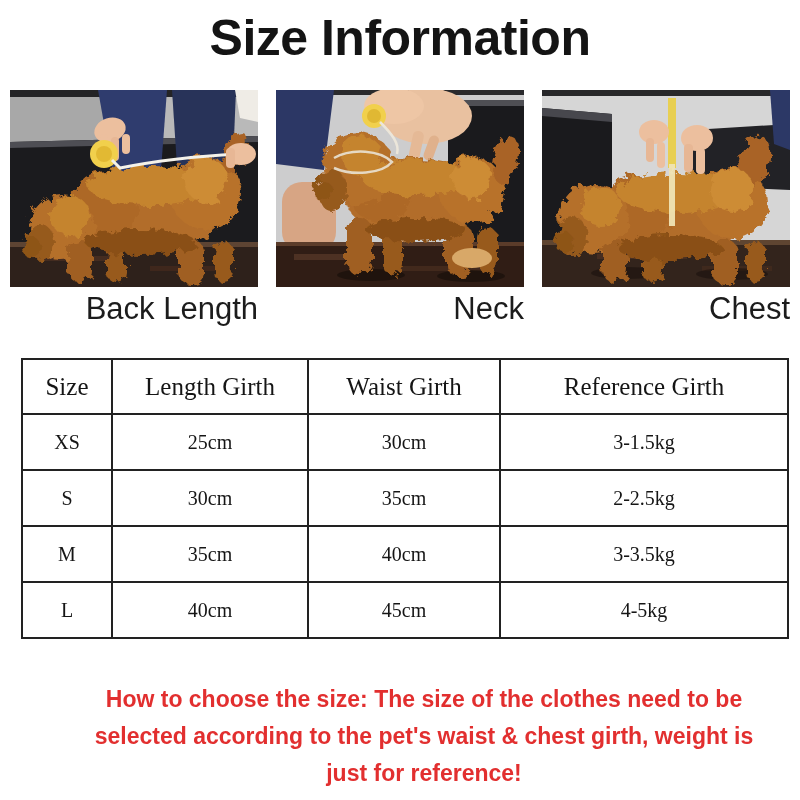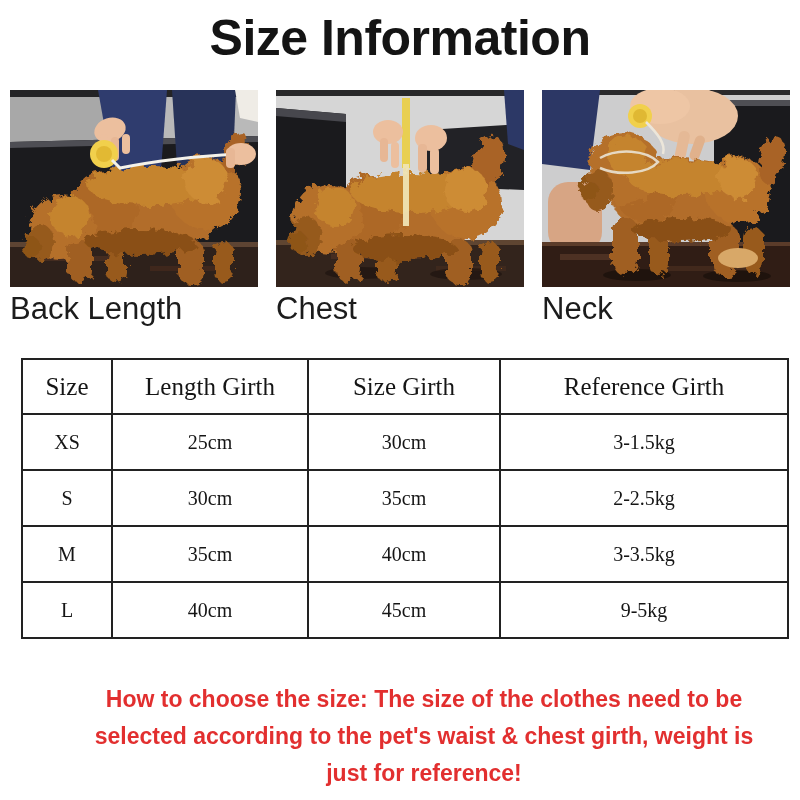--- a/index.html
+++ b/index.html
@@ -15,21 +15,21 @@
   }
   .photos-row{
     display:flex;gap:18px;padding:0 10px;margin-top:24px;
   }
   figure{margin:0;width:248px;}
   .photo-frame{
     width:248px;height:197px;overflow:hidden;background:#e9e9e9;
   }
   .photo-frame svg{display:block;}
   figcaption{
-    text-align:left;font-size:31px;font-weight:400;color:#1c1c1c;
+    text-align:right;font-size:31px;font-weight:400;color:#1c1c1c;
     margin-top:2px;height:40px;line-height:40px;
   }
   table.size-table{
     border-collapse:collapse;table-layout:fixed;
     width:766px;margin:29px 0 0 21px;
   }
   .size-table th,.size-table td{
     border:2px solid #222222;text-align:center;vertical-align:middle;
     font-family:"Liberation Serif",serif;color:#151515;
     padding:0;overflow:hidden;
@@ -104,65 +104,20 @@
           <ellipse cx="231" cy="64" rx="15" ry="11" fill="#ecbf9e"></ellipse>
           <rect x="216" y="58" width="9" height="20" rx="4" fill="#e7b795"></rect>
         </svg>
       </div>
       <figcaption>Back Length</figcaption>
     </figure>
 
     <figure>
       <div class="photo-frame">
         <svg width="248" height="197" viewBox="0 0 248 197">
-          <rect width="248" height="197" fill="#d6d6d6"></rect>
-          <rect width="248" height="6" fill="#28282a"></rect>
-          <path d="M0 18 L70 24 L70 150 L0 150 Z" fill="#1a1a1d"></path>
-          <path d="M0 18 L70 24 L70 32 L0 26 Z" fill="#47474d"></path>
-          <path d="M150 40 L248 34 L248 100 L150 96 Z" fill="#222226"></path>
-          <path d="M228 0 L248 0 L248 60 L232 54 Z" fill="#2c3866"></path>
-          <rect x="0" y="150" width="248" height="47" fill="#33241c"></rect>
-          <rect x="0" y="150" width="248" height="5" fill="#5f4531"></rect>
-          <rect x="55" y="164" width="90" height="5" fill="#4b3023" opacity="0.8"></rect>
-          <rect x="160" y="176" width="70" height="5" fill="#422a1e" opacity="0.8"></rect>
-          <ellipse cx="85" cy="183" rx="36" ry="6" fill="#120c08" opacity="0.45"></ellipse>
-          <ellipse cx="190" cy="184" rx="36" ry="6" fill="#120c08" opacity="0.45"></ellipse>
-          <rect x="126" y="8" width="8" height="70" fill="#e8cf52"></rect>
-          <g filter="url(#fluff)">
-            <ellipse cx="132" cy="125" rx="73" ry="42" fill="#b26d2a"></ellipse>
-            <circle cx="190" cy="113" r="36" fill="#b8722c"></circle>
-            <ellipse cx="212" cy="72" rx="15" ry="27" fill="#a96426" transform="rotate(16 212 72)"></ellipse>
-            <circle cx="95" cy="120" r="35" fill="#ad6826"></circle>
-            <circle cx="52" cy="128" r="35" fill="#b56f2c"></circle>
-            <ellipse cx="30" cy="146" rx="15" ry="20" fill="#965a1e"></ellipse>
-            <circle cx="22" cy="152" r="10" fill="#8e5419"></circle>
-            <rect x="60" y="150" width="26" height="42" rx="12" fill="#a05f20"></rect>
-            <rect x="100" y="156" width="20" height="36" rx="10" fill="#985a1d"></rect>
-            <rect x="170" y="150" width="26" height="44" rx="12" fill="#a05f20"></rect>
-            <rect x="204" y="152" width="20" height="40" rx="10" fill="#985a1d"></rect>
-            <ellipse cx="128" cy="158" rx="52" ry="13" fill="#8a5017"></ellipse>
-            <ellipse cx="135" cy="102" rx="60" ry="20" fill="#c5842f"></ellipse>
-            <circle cx="58" cy="116" r="20" fill="#c5842f"></circle>
-            <circle cx="190" cy="100" r="22" fill="#cd8c36"></circle>
-          </g>
-          <rect x="127" y="74" width="6" height="62" fill="#efe4b4" opacity="0.95"></rect>
-          <ellipse cx="112" cy="42" rx="15" ry="12" fill="#ecbf9e"></ellipse>
-          <rect x="104" y="48" width="8" height="24" rx="4" fill="#e7b795"></rect>
-          <rect x="115" y="52" width="8" height="26" rx="4" fill="#ecbf9e"></rect>
-          <ellipse cx="155" cy="48" rx="16" ry="13" fill="#ecbf9e"></ellipse>
-          <rect x="142" y="54" width="9" height="28" rx="4" fill="#e7b795"></rect>
-          <rect x="154" y="58" width="9" height="26" rx="4" fill="#ecbf9e"></rect>
-        </svg>
-      </div>
-      <figcaption>Chest</figcaption>
-    </figure>
-
-    <figure>
-      <div class="photo-frame">
-        <svg width="248" height="197" viewBox="0 0 248 197">
           <rect width="248" height="197" fill="#cdcdce"></rect>
           <rect width="248" height="5" fill="#2a2a2c"></rect>
           <path d="M0 0 L58 0 L48 80 L0 74 Z" fill="#2c3765"></path>
           <rect x="172" y="10" width="76" height="150" fill="#1a1a1d"></rect>
           <rect x="172" y="10" width="76" height="6" fill="#4f4f54"></rect>
           <ellipse cx="150" cy="26" rx="46" ry="28" fill="#e9c1a0"></ellipse>
           <ellipse cx="118" cy="16" rx="30" ry="18" fill="#eec6a5"></ellipse>
           <rect x="138" y="40" width="11" height="30" rx="5" fill="#e5b996" transform="rotate(12 138 40)"></rect>
           <rect x="155" y="44" width="10" height="26" rx="5" fill="#e0b18c" transform="rotate(20 155 44)"></rect>
           <rect x="6" y="92" width="54" height="70" rx="20" fill="#d7a584"></rect>
@@ -193,34 +148,79 @@
           <ellipse cx="196" cy="168" rx="20" ry="10" fill="#d8a868"></ellipse>
           <circle cx="98" cy="26" r="12" fill="#f1d04c"></circle>
           <circle cx="98" cy="26" r="7" fill="#e0b833"></circle>
           <path d="M104 32 C 116 44 124 54 121 64" stroke="#ece6da" stroke-width="2.5" fill="none"></path>
           <path d="M58 68 C 76 58 104 60 116 72 C 106 84 76 86 58 78" stroke="#e9e2d4" stroke-width="2.5" fill="none" opacity="0.9"></path>
         </svg>
       </div>
       <figcaption>Neck</figcaption>
     </figure>
 
+    <figure>
+      <div class="photo-frame">
+        <svg width="248" height="197" viewBox="0 0 248 197">
+          <rect width="248" height="197" fill="#d6d6d6"></rect>
+          <rect width="248" height="6" fill="#28282a"></rect>
+          <path d="M0 18 L70 24 L70 150 L0 150 Z" fill="#1a1a1d"></path>
+          <path d="M0 18 L70 24 L70 32 L0 26 Z" fill="#47474d"></path>
+          <path d="M150 40 L248 34 L248 100 L150 96 Z" fill="#222226"></path>
+          <path d="M228 0 L248 0 L248 60 L232 54 Z" fill="#2c3866"></path>
+          <rect x="0" y="150" width="248" height="47" fill="#33241c"></rect>
+          <rect x="0" y="150" width="248" height="5" fill="#5f4531"></rect>
+          <rect x="55" y="164" width="90" height="5" fill="#4b3023" opacity="0.8"></rect>
+          <rect x="160" y="176" width="70" height="5" fill="#422a1e" opacity="0.8"></rect>
+          <ellipse cx="85" cy="183" rx="36" ry="6" fill="#120c08" opacity="0.45"></ellipse>
+          <ellipse cx="190" cy="184" rx="36" ry="6" fill="#120c08" opacity="0.45"></ellipse>
+          <rect x="126" y="8" width="8" height="70" fill="#e8cf52"></rect>
+          <g filter="url(#fluff)">
+            <ellipse cx="132" cy="125" rx="73" ry="42" fill="#b26d2a"></ellipse>
+            <circle cx="190" cy="113" r="36" fill="#b8722c"></circle>
+            <ellipse cx="212" cy="72" rx="15" ry="27" fill="#a96426" transform="rotate(16 212 72)"></ellipse>
+            <circle cx="95" cy="120" r="35" fill="#ad6826"></circle>
+            <circle cx="52" cy="128" r="35" fill="#b56f2c"></circle>
+            <ellipse cx="30" cy="146" rx="15" ry="20" fill="#965a1e"></ellipse>
+            <circle cx="22" cy="152" r="10" fill="#8e5419"></circle>
+            <rect x="60" y="150" width="26" height="42" rx="12" fill="#a05f20"></rect>
+            <rect x="100" y="156" width="20" height="36" rx="10" fill="#985a1d"></rect>
+            <rect x="170" y="150" width="26" height="44" rx="12" fill="#a05f20"></rect>
+            <rect x="204" y="152" width="20" height="40" rx="10" fill="#985a1d"></rect>
+            <ellipse cx="128" cy="158" rx="52" ry="13" fill="#8a5017"></ellipse>
+            <ellipse cx="135" cy="102" rx="60" ry="20" fill="#c5842f"></ellipse>
+            <circle cx="58" cy="116" r="20" fill="#c5842f"></circle>
+            <circle cx="190" cy="100" r="22" fill="#cd8c36"></circle>
+          </g>
+          <rect x="127" y="74" width="6" height="62" fill="#efe4b4" opacity="0.95"></rect>
+          <ellipse cx="112" cy="42" rx="15" ry="12" fill="#ecbf9e"></ellipse>
+          <rect x="104" y="48" width="8" height="24" rx="4" fill="#e7b795"></rect>
+          <rect x="115" y="52" width="8" height="26" rx="4" fill="#ecbf9e"></rect>
+          <ellipse cx="155" cy="48" rx="16" ry="13" fill="#ecbf9e"></ellipse>
+          <rect x="142" y="54" width="9" height="28" rx="4" fill="#e7b795"></rect>
+          <rect x="154" y="58" width="9" height="26" rx="4" fill="#ecbf9e"></rect>
+        </svg>
+      </div>
+      <figcaption>Chest</figcaption>
+    </figure>
+
   </div>
 
   <table class="size-table">
     <colgroup>
       <col style="width:90px">
         <col style="width:196px">
         <col style="width:192px">
         <col style="width:288px">
     </colgroup>
     <thead>
       <tr>
         <th>Size</th>
         <th>Length Girth</th>
-        <th>Size Girth</th>
+        <th>Waist Girth</th>
         <th>Reference Girth</th>
       </tr>
     </thead>
     <tbody>
       <tr>
         <td>XS</td>
         <td>25cm</td>
         <td>30cm</td>
         <td>3-1.5kg</td>
       </tr>
@@ -233,21 +233,21 @@
       <tr>
         <td>M</td>
         <td>35cm</td>
         <td>40cm</td>
         <td>3-3.5kg</td>
       </tr>
       <tr>
         <td>L</td>
         <td>40cm</td>
         <td>45cm</td>
-        <td>9-5kg</td>
+        <td>4-5kg</td>
       </tr>
     </tbody>
   </table>
 
   <div class="size-note">
     <div>How to choose the size: The size of the clothes need to be</div>
     <div>selected according to the pet's waist &amp; chest girth, weight is</div>
     <div>just for reference!</div>
   </div>
 

